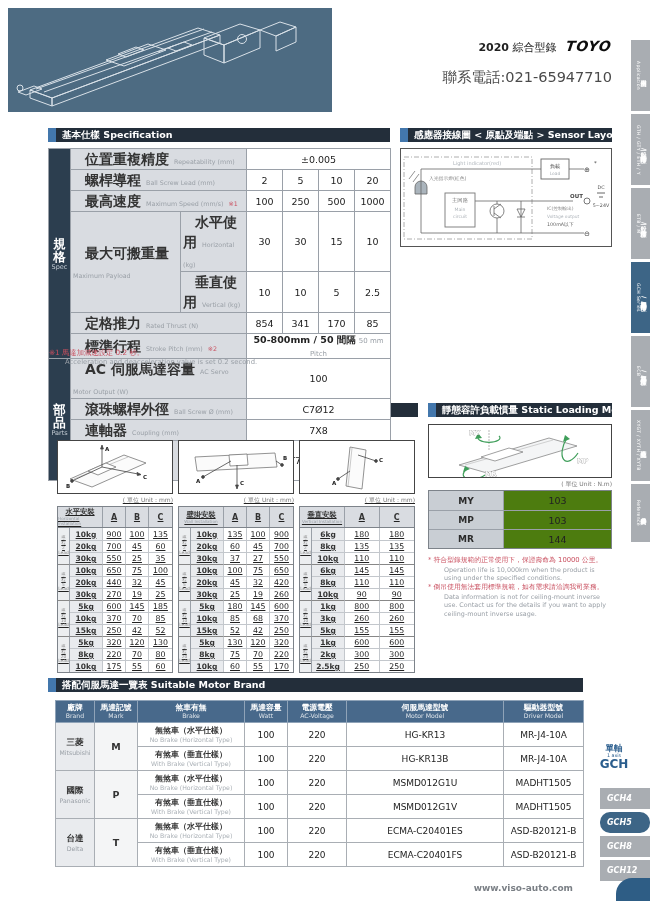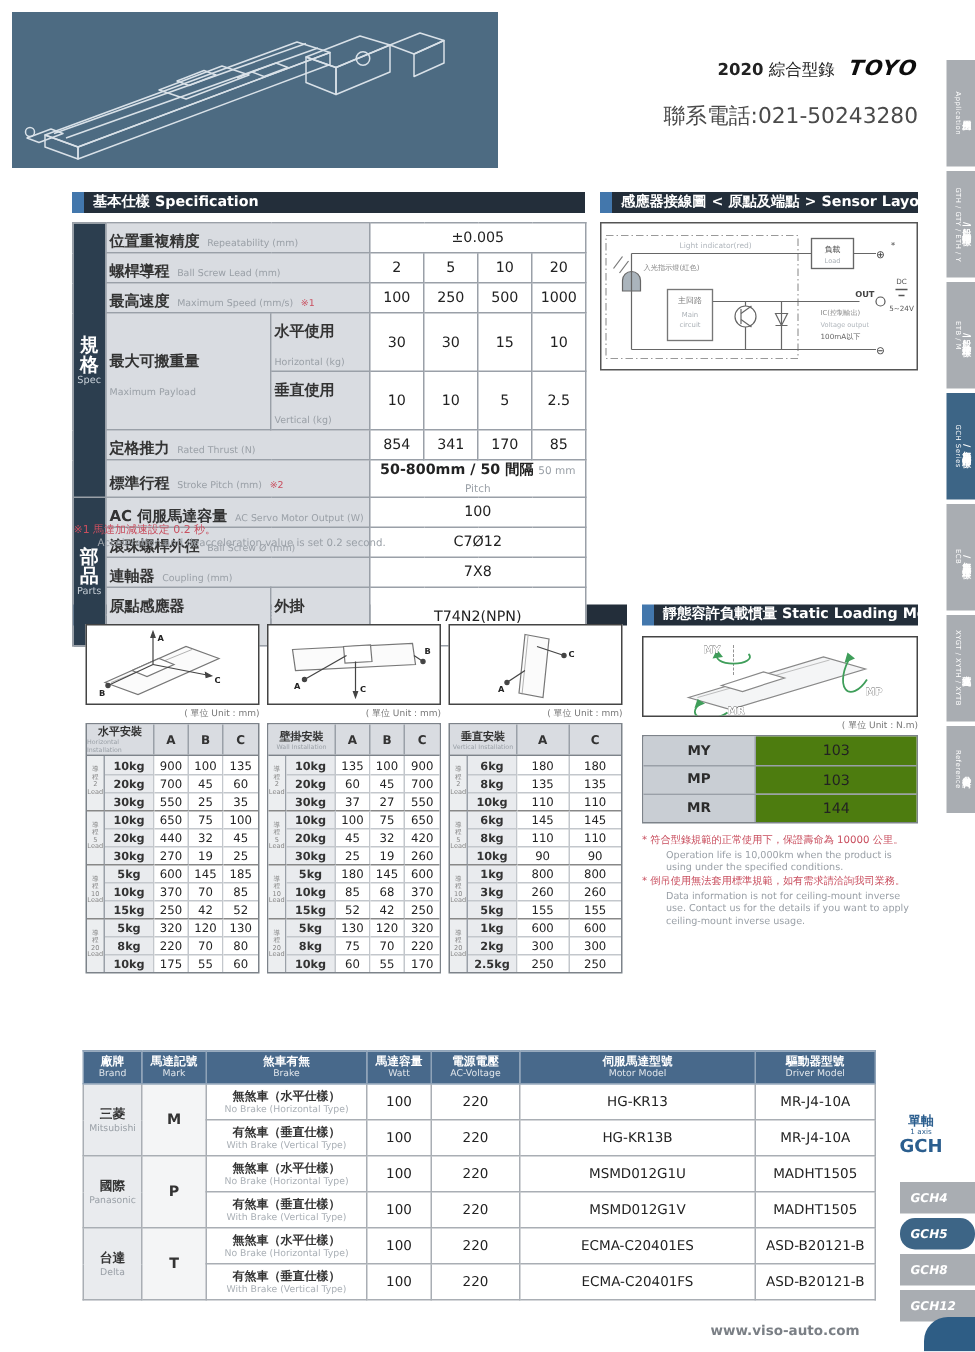--- a/index.html
+++ b/index.html
@@ -32,35 +32,35 @@
   .sec-h .bar{flex:1;background:#232e3a;color:#fff;font-size:9.5px;font-weight:bold;
               line-height:14px;padding-left:6px;white-space:nowrap;overflow:hidden;}
 
   
   .spec{position:absolute;left:48px;top:148px;border-collapse:collapse;table-layout:fixed;width:342px;}
   .spec td{border:1px solid #9aa0a8;height:16px;padding:0 2px;}
   .spec .grp{background:#2c3e4f;color:#fff;text-align:center;padding:0;}
   .spec .grp .gz{width:15px;margin:0 auto;font-size:12.5px;font-weight:bold;line-height:13px;word-break:break-all;}
   .spec .grp .ge{font-size:6.5px;color:#c4ccd4;}
   .spec .lbl{background:#d9dce1;}
-  .spec .lbl .zh{font-size:10px;font-weight:bold;color:#333;}
+  .spec .lbl .zh{font-size:14px;font-weight:bold;color:#333;margin-left:12px;}
   .spec .lbl .en{font-size:6.3px;color:#9aa0a7;}
   .spec .lbl .mk{font-size:6.3px;color:#c94f5f;}
   .spec .val{background:#fff;text-align:center;font-size:9.5px;color:#222;}
   .spec .val .sub{font-size:7px;color:#9aa0a7;}
   .spec tr.tall td{height:26px;}
   .fnotes{position:absolute;left:49px;top:348px;width:345px;}
   .fn-zh{font-size:7.3px;color:#c94f5f;line-height:9.5px;}
   .fn-en{font-size:6.8px;color:#9aa0a7;line-height:8.8px;padding-left:16px;}
 
   
   .sensor-box{position:absolute;left:400px;top:148px;width:212px;height:99px;border:1px solid #555;background:#fff;}
 
   
-  .oblock{position:absolute;top:416px;width:116px;}
+  .oblock{position:absolute;top:440px;width:116px;text-decoration:underline;}
   .diagram{border:1px solid #444;height:54px;background:#fff;}
   .unit{font-size:6px;color:#777;text-align:right;height:12px;line-height:12px;}
   .otable{border:1px solid #7d838a;}
   .ohead{display:grid;height:20px;background:#d9dce1;}
   .oh4{grid-template-columns:45px 23px 23px 23px;}
   .oh3{grid-template-columns:45px 34.5px 34.5px;}
   .ohead>div{border-right:1px solid #9aa0a8;display:flex;flex-direction:column;align-items:center;justify-content:center;}
   .ohead>div:last-child{border-right:none;}
   .ohead .t1{font-size:7.3px;font-weight:bold;color:#333;line-height:8px;}
   .ohead .t2{font-size:4.2px;color:#9aa0a7;line-height:5px;}
@@ -151,21 +151,21 @@
         <line x1="150" y1="44" x2="165" y2="38"></line>
       </g>
     </svg>
   </div>
 
   <div class="catalog-line">
     <span class="yr">2020</span>
     <span>綜合型錄</span>
     <span class="logo">TOYO</span>
   </div>
-  <div class="phone">聯系電話:021-50243280</div>
+  <div class="phone">聯系電話:021-65947710</div>
 
   <div class="side-tabs">
 
       <div class="side-tab">
         <div class="vtxt">
           <div class="zh">應用例</div>
           <div class="en">Application</div>
         </div>
       </div>
 
@@ -220,20 +220,24 @@
     <span class="sq"></span>
     <span class="bar">感應器接線圖 &lt; 原點及端點 &gt; Sensor Layout</span>
   </div>
   <div class="sec-h" style="left:48px;top:403px;width:370px;">
     <span class="sq"></span>
     <span class="bar">容許負載力距表 Allowable Overhang</span>
   </div>
   <div class="sec-h" style="left:428px;top:403px;width:184px;">
     <span class="sq"></span>
     <span class="bar">靜態容許負載慣量 Static Loading Moment</span>
+  </div>
+  <div class="sec-h" style="left:48px;top:678px;width:535px;">
+    <span class="sq"></span>
+    <span class="bar">搭配伺服馬達一覽表 Suitable Motor Brand</span>
   </div>
 
   <table class="spec">
     <colgroup>
         <col style="width:22px">
         <col style="width:110px">
         <col style="width:66px">
       <col style="width:36px">
         <col style="width:36px">
         <col style="width:36px">

